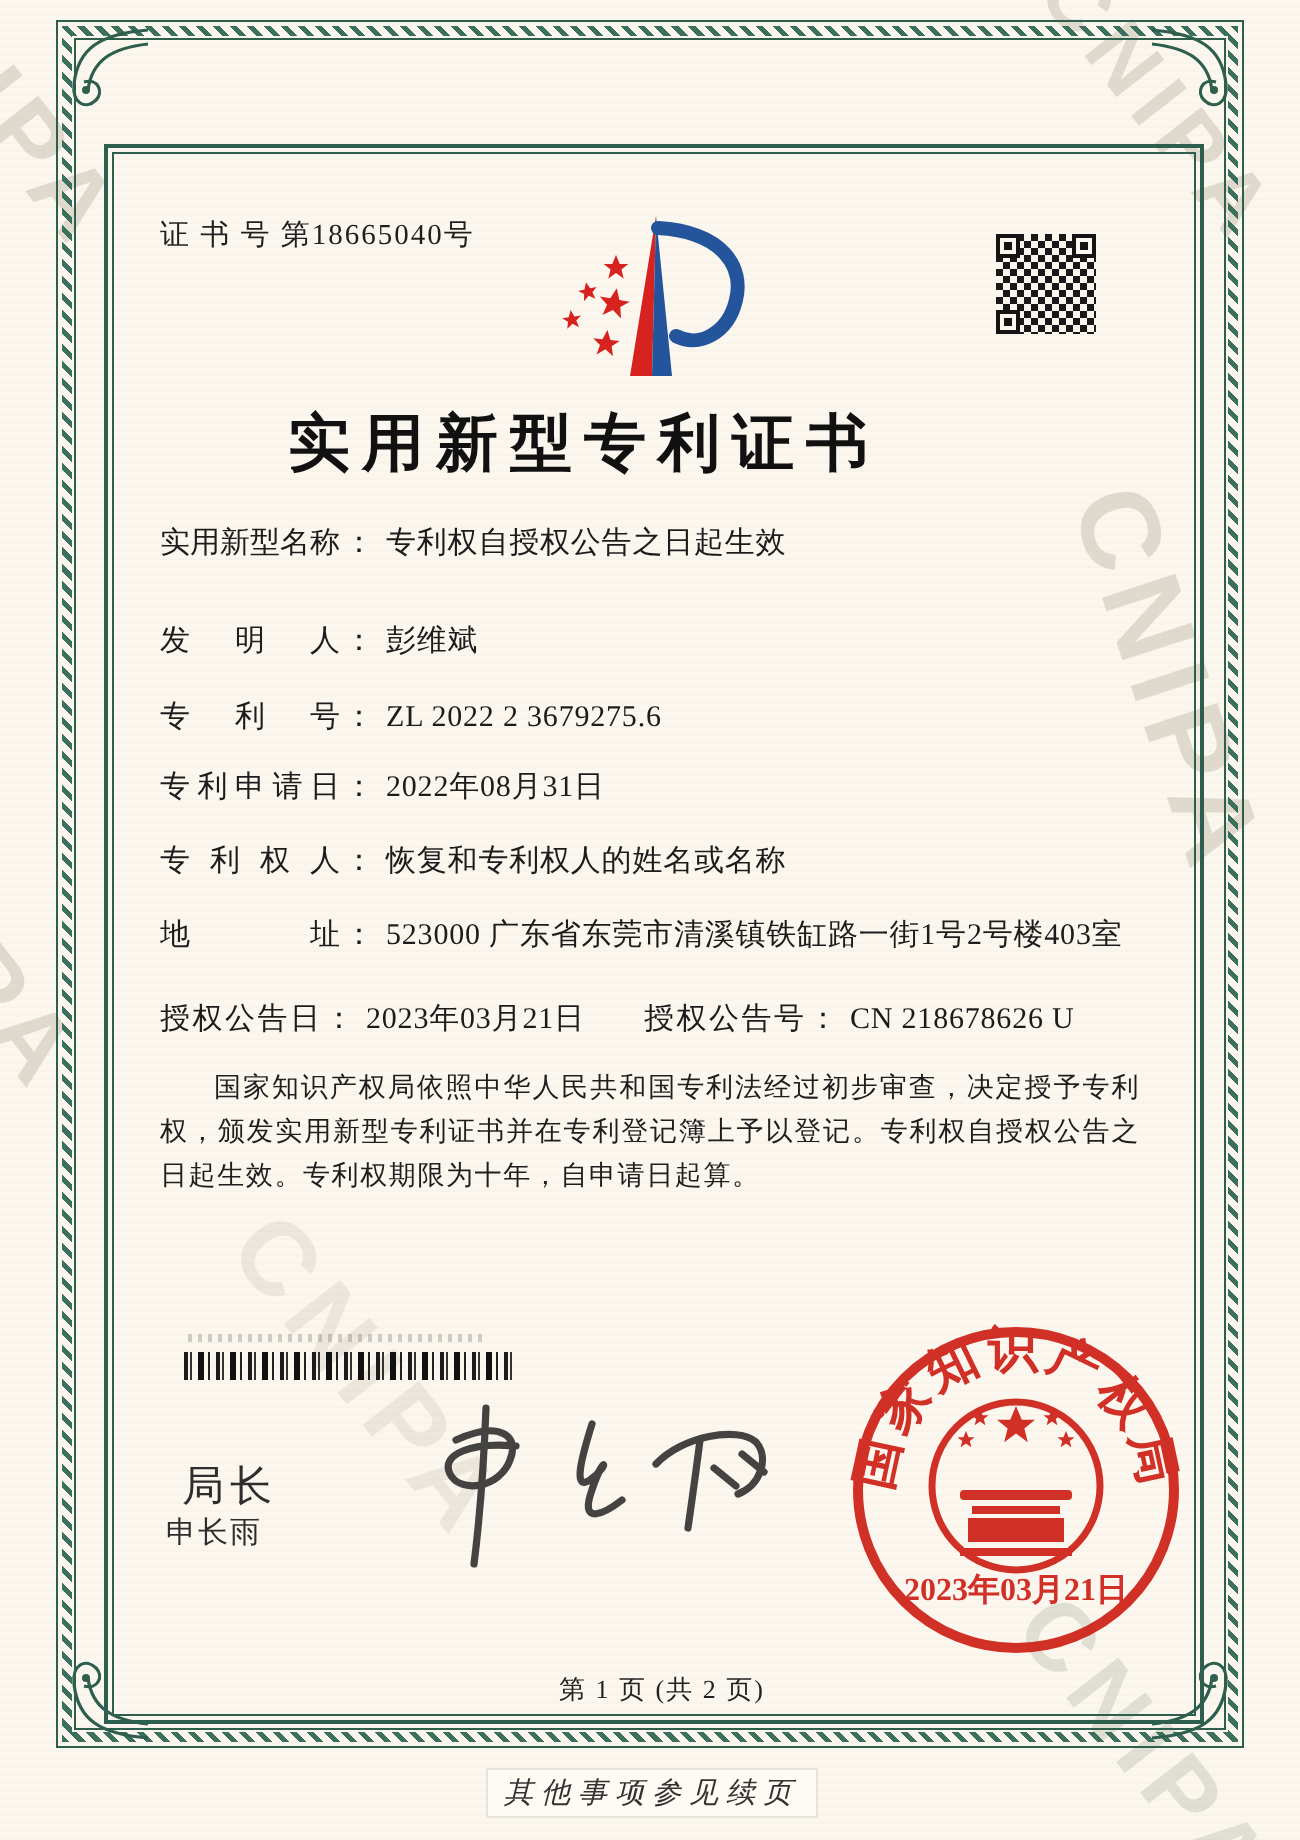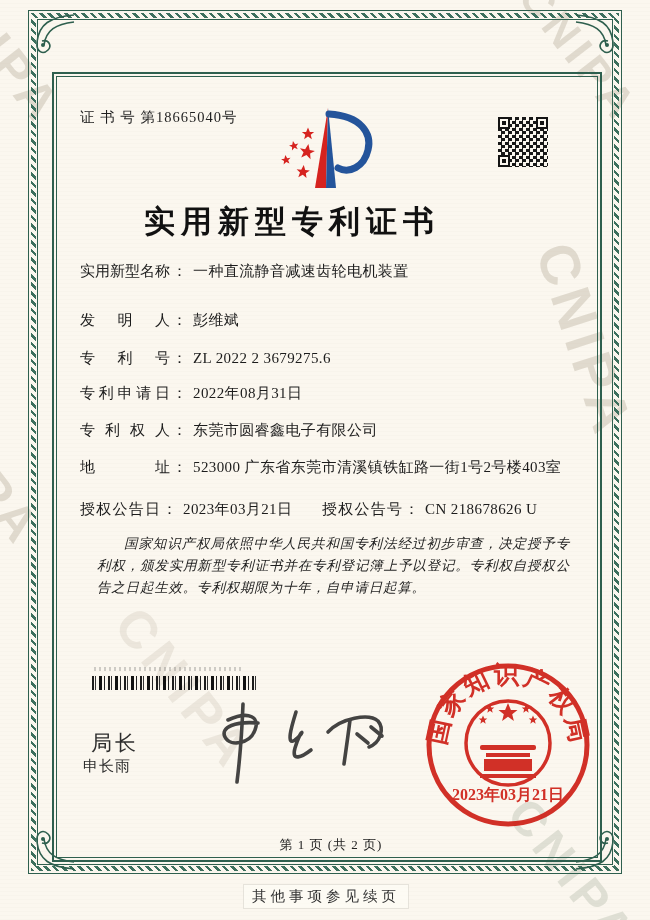--- a/index.html
+++ b/index.html
@@ -51,21 +51,21 @@
   .frow{ position:absolute; left:80px; width:500px; height:22px; font-size:15px;
     color:#1c1c1c; z-index:3; white-space:nowrap;}
   .flabel{ display:inline-flex; justify-content:space-between; width:90px;
     vertical-align:top; font-weight:500;}
   .flabel-s{ width:80px; }
   .fcolon{ margin:0 6px 0 2px; }
   .fvalue{ letter-spacing:0.4px; }
   .fpair2{ position:absolute; left:242px; top:0; }
   
   .paras{ position:absolute; left:80px; top:533px; width:490px; z-index:3; }
-  .paras p{ margin:0 0 12px 17px; font-size:13.5px; font-style:italic; line-height:1.62;
+  .paras p{ margin:0 0 12px 0; font-size:13.5px; line-height:1.62;
     text-indent:2em; text-align:justify; letter-spacing:0.8px; color:#1e1e1e;}
   
   .microtext{ position:absolute; left:94px; top:667px; width:150px; height:4px; z-index:3;
     background:repeating-linear-gradient(90deg, rgba(90,90,90,0.55) 0 2px, transparent 2px 5px);
     opacity:.5;}
   .barcode{ position:absolute; left:92px; top:676px; width:166px; height:14px; z-index:3;
     background:repeating-linear-gradient(90deg,
       #1c1c1c 0 2px, transparent 2px 3px,
       #333 3px 4px, transparent 4px 7px,
       #111 7px 10px, transparent 10px 12px,
@@ -75,21 +75,21 @@
   .signer-title{ position:absolute; left:91px; top:729px; font-family:"Liberation Sans","DejaVu Sans",sans-serif;
     font-size:21px; letter-spacing:3px; color:#2d2d2d; z-index:3;}
   .signer-name{ position:absolute; left:83px; top:757px; font-family:Liberation Mono, monospace;
     font-size:15px; letter-spacing:1px; color:#2d2d2d; z-index:3;}
   .signature{ position:absolute; left:192px; top:696px; z-index:3; }
   
   .seal{ position:absolute; left:420px; top:657px; z-index:4; opacity:.94; }
   
   .footer-page{ position:absolute; left:58px; top:836px; width:546px; text-align:center;
     font-size:13px; letter-spacing:1px; color:#222; z-index:3;}
-  .bottom-note{ position:absolute; left:243px; top:884px; font-size:14.5px; 
+  .bottom-note{ position:absolute; left:243px; top:884px; font-size:14.5px; font-style:italic;
     letter-spacing:4px; color:#333; z-index:3; padding:2px 8px;
     border:1px solid rgba(100,95,80,0.15); background:rgba(255,253,246,0.6);}
 </style>
 </head>
 <body>
 
 <div id="page">
 
   <span class="wm" style="left:-38px; top:-44px; font-size:50px; transform:rotate(52deg);">CNIPA</span>
   <span class="wm" style="left:548px; top:-28px; font-size:44px; transform:rotate(52deg);">CNIPA</span>
@@ -165,21 +165,21 @@
   <div class="title">实用新型专利证书</div>
 
   <div class="frow" style="top:262px">
     <span class="flabel char-justify">
         <span>实</span>
         <span>用</span>
         <span>新</span>
         <span>型</span>
         <span>名</span>
         <span>称</span>
-      </span><span class="fcolon">：</span><span class="fvalue">一种直流静音减速齿轮电机装置</span>
+      </span><span class="fcolon">：</span><span class="fvalue">专利权自授权公告之日起生效</span>
   </div>
   <div class="frow" style="top:311px">
     <span class="flabel char-justify">
         <span>发</span>
         <span>明</span>
         <span>人</span>
       </span><span class="fcolon">：</span><span class="fvalue">彭维斌</span>
   </div>
   <div class="frow" style="top:349px">
     <span class="flabel char-justify">
@@ -196,21 +196,21 @@
         <span>请</span>
         <span>日</span>
       </span><span class="fcolon">：</span><span class="fvalue">2022年08月31日</span>
   </div>
   <div class="frow" style="top:421px">
     <span class="flabel char-justify">
         <span>专</span>
         <span>利</span>
         <span>权</span>
         <span>人</span>
-      </span><span class="fcolon">：</span><span class="fvalue">东莞市圆睿鑫电子有限公司</span>
+      </span><span class="fcolon">：</span><span class="fvalue">恢复和专利权人的姓名或名称</span>
   </div>
   <div class="frow" style="top:458px">
     <span class="flabel char-justify">
         <span>地</span>
         <span>址</span>
       </span><span class="fcolon">：</span><span class="fvalue">523000 广东省东莞市清溪镇铁缸路一街1号2号楼403室</span>
   </div>
   <div class="frow" style="top:500px">
     <span class="flabel flabel-s char-justify">
         <span>授</span>

